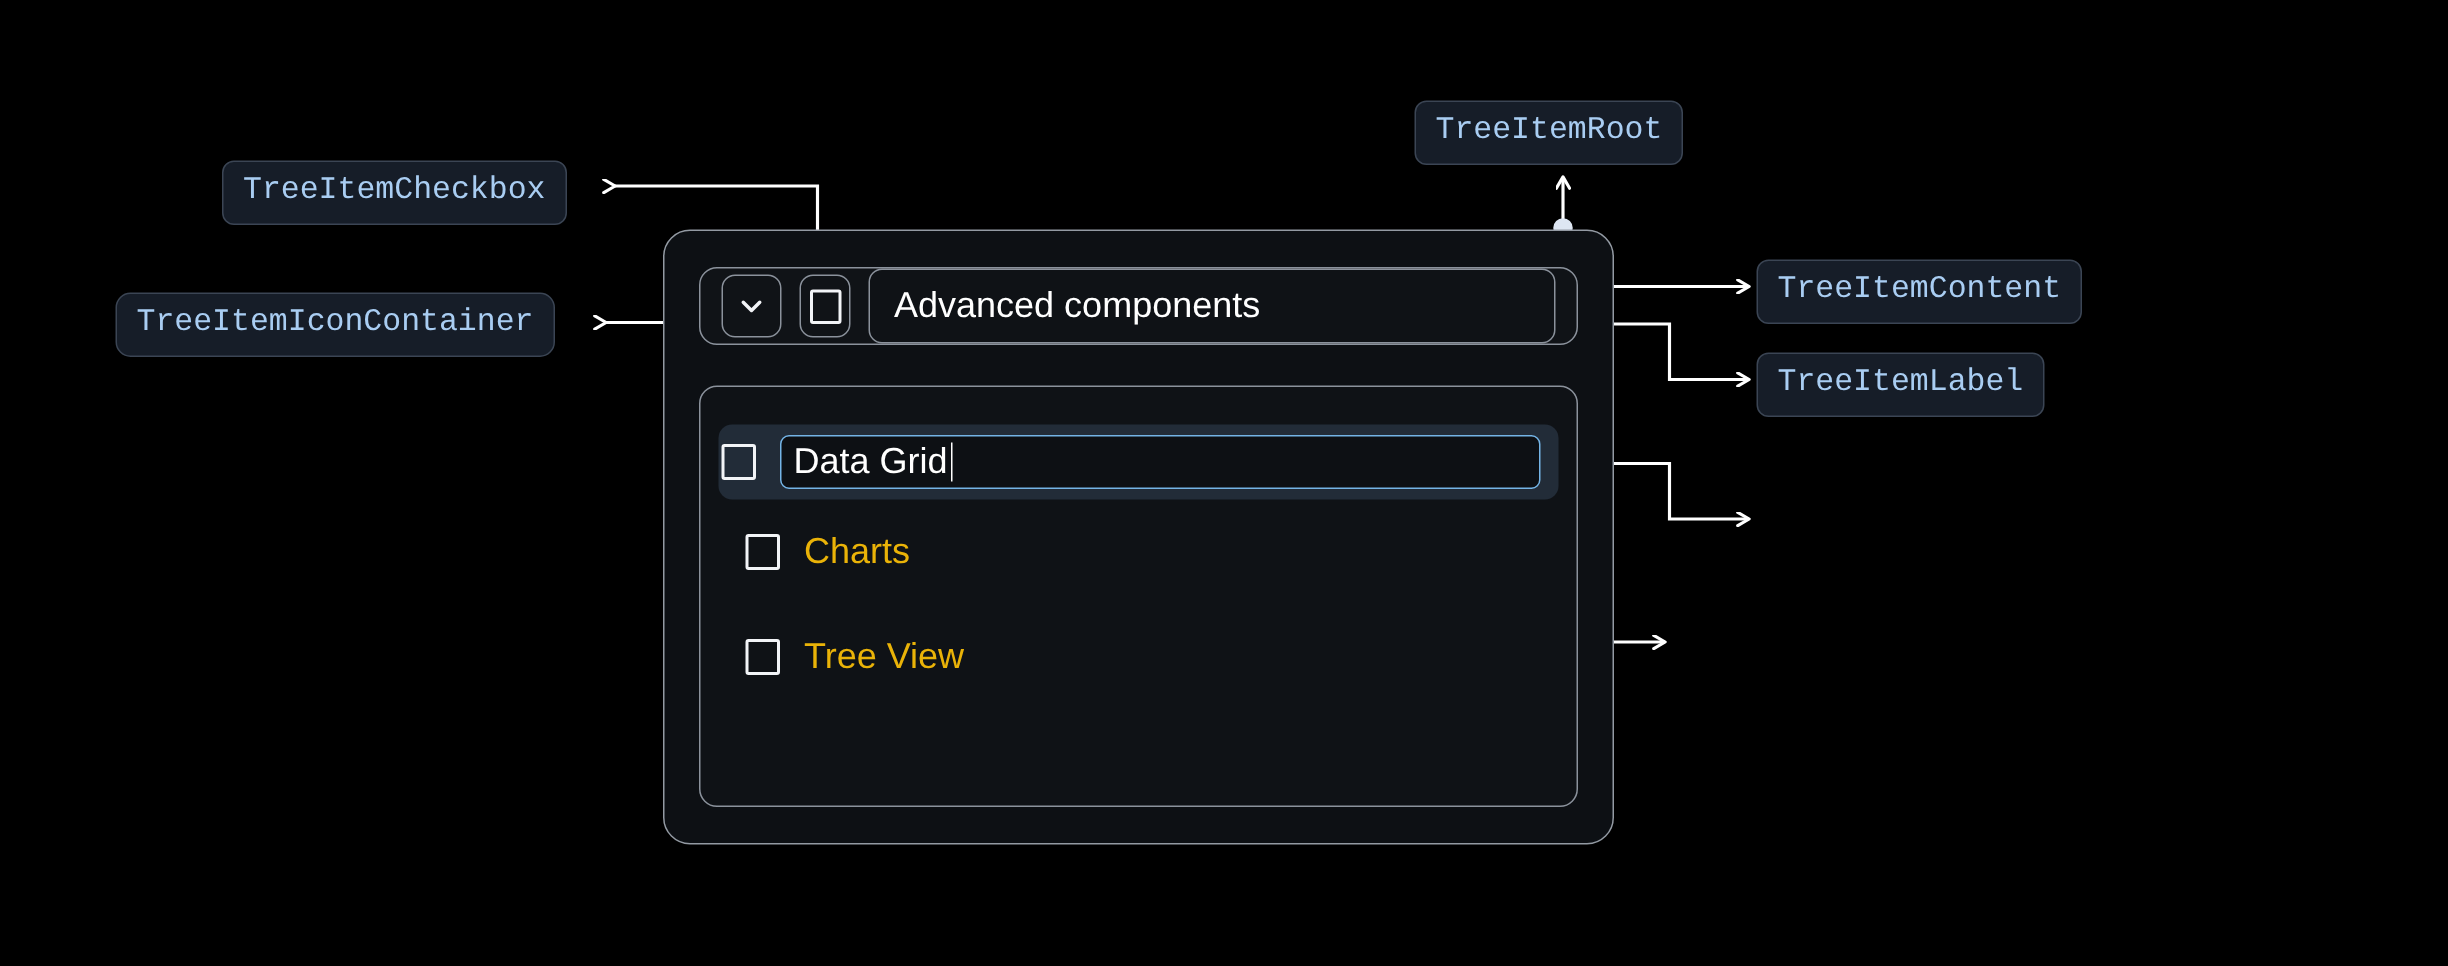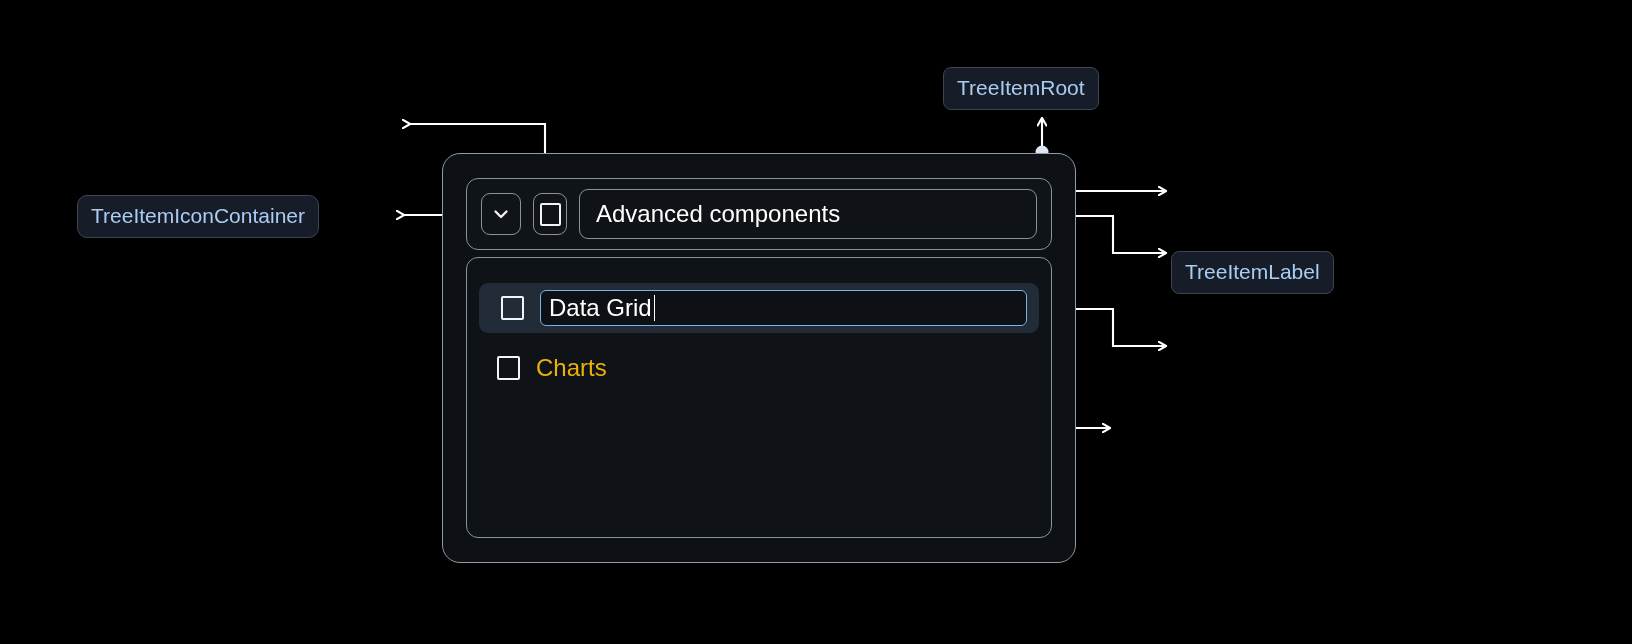--- a/index.html
+++ b/index.html
@@ -34,21 +34,21 @@
   }
 
   
   .chip {
     position: absolute;
     box-sizing: border-box;
     background: #161d28;
     border: 1.5px solid #3b4554;
     border-radius: 8px;
     color: #a9cdf2;
-    font-family: Liberation Sans, sans-serif;
+    font-family: Liberation Mono, monospace;
     font-size: 21px;
     line-height: 1;
     letter-spacing: 0px;
     padding: 9px 13px 11px 13px;
     white-space: nowrap;
     z-index: 20;
   }
 
   
   #tree-root {
@@ -64,21 +64,21 @@
     z-index: 10;
     padding: 20px;
   }
 
   
   #tree-content {
     position: absolute;
     left: 466px;
     top: 178px;
     width: 586px;
-    height: 72px;
+    height: 52px;
     box-sizing: border-box;
     background: #101317;
     border: 1.5px solid #8b929c;
     border-radius: 12px;
     display: flex;
     align-items: center;
     gap: 12px;
     padding: 0 14px;
     z-index: 11;
   }
@@ -150,21 +150,21 @@
     display: flex;
     align-items: center;
     padding-left: 30px;
     gap: 16px;
     box-sizing: border-box;
   }
   .tree-row.selected {
     background: #222c38;
     border-radius: 9px;
     margin: 0 12px 0 12px;
-    padding-left: 22px;
+    padding-left: 2px;
   }
   .row-cb {
     width: 23px;
     height: 24px;
     flex: 0 0 auto;
     box-sizing: border-box;
     border: 2.6px solid #f2f4f7;
     border-radius: 2px;
   }
   .row-text {
@@ -235,27 +235,29 @@
       <circle cx="1042" cy="152" r="6.5"></circle>
       <circle cx="545" cy="192" r="6.5"></circle>
       <circle cx="483" cy="215" r="6.5"></circle>
       <circle cx="1053" cy="191" r="6.5"></circle>
       <circle cx="1042" cy="216" r="6.5"></circle>
       <circle cx="1042" cy="309" r="6.5"></circle>
       <circle cx="1053" cy="428" r="6.5"></circle>
     </g>
   </svg>
 
+  <div class="chip" style="left:148px; top:107px;">TreeItemCheckbox</div>
 
   <div class="chip" style="left:77px; top:195px;border-radius:10px;">TreeItemIconContainer</div>
 
   <div class="chip" style="left:943px; top:67px;">TreeItemRoot</div>
 
-
-  <div class="chip" style="left:1171px; top:235px;margin-top:16px;">TreeItemLabel</div>
+  <div class="chip" style="left:1171px; top:173px;">TreeItemContent</div>
+
+  <div class="chip" style="left:1171px; top:235px;">TreeItemLabel</div>
 
 
 
   <div id="tree-root"></div>
 
   <div id="tree-content">
     <div class="icon-container">
       <span>
         <svg width="24" height="24" viewBox="0 0 24 24" fill="none">
           <path d="M6.5 9.5 L12 15 L17.5 9.5" stroke="#f2f4f7" stroke-width="2.3" stroke-linecap="round" stroke-linejoin="round"></path>
@@ -285,16 +287,20 @@
     <div class="tree-row">
       <span class="row-cb"></span>
       <span class="row-text">Charts</span>
     </div>
 
     <div class="row-gap"></div>
 
 
     <div class="row-gap"></div>
 
+    <div class="tree-row">
+      <span class="row-cb"></span>
+      <span class="row-text">Tree View</span>
+    </div>
 
   </div>
 
 </div>
 
 </body></html>

